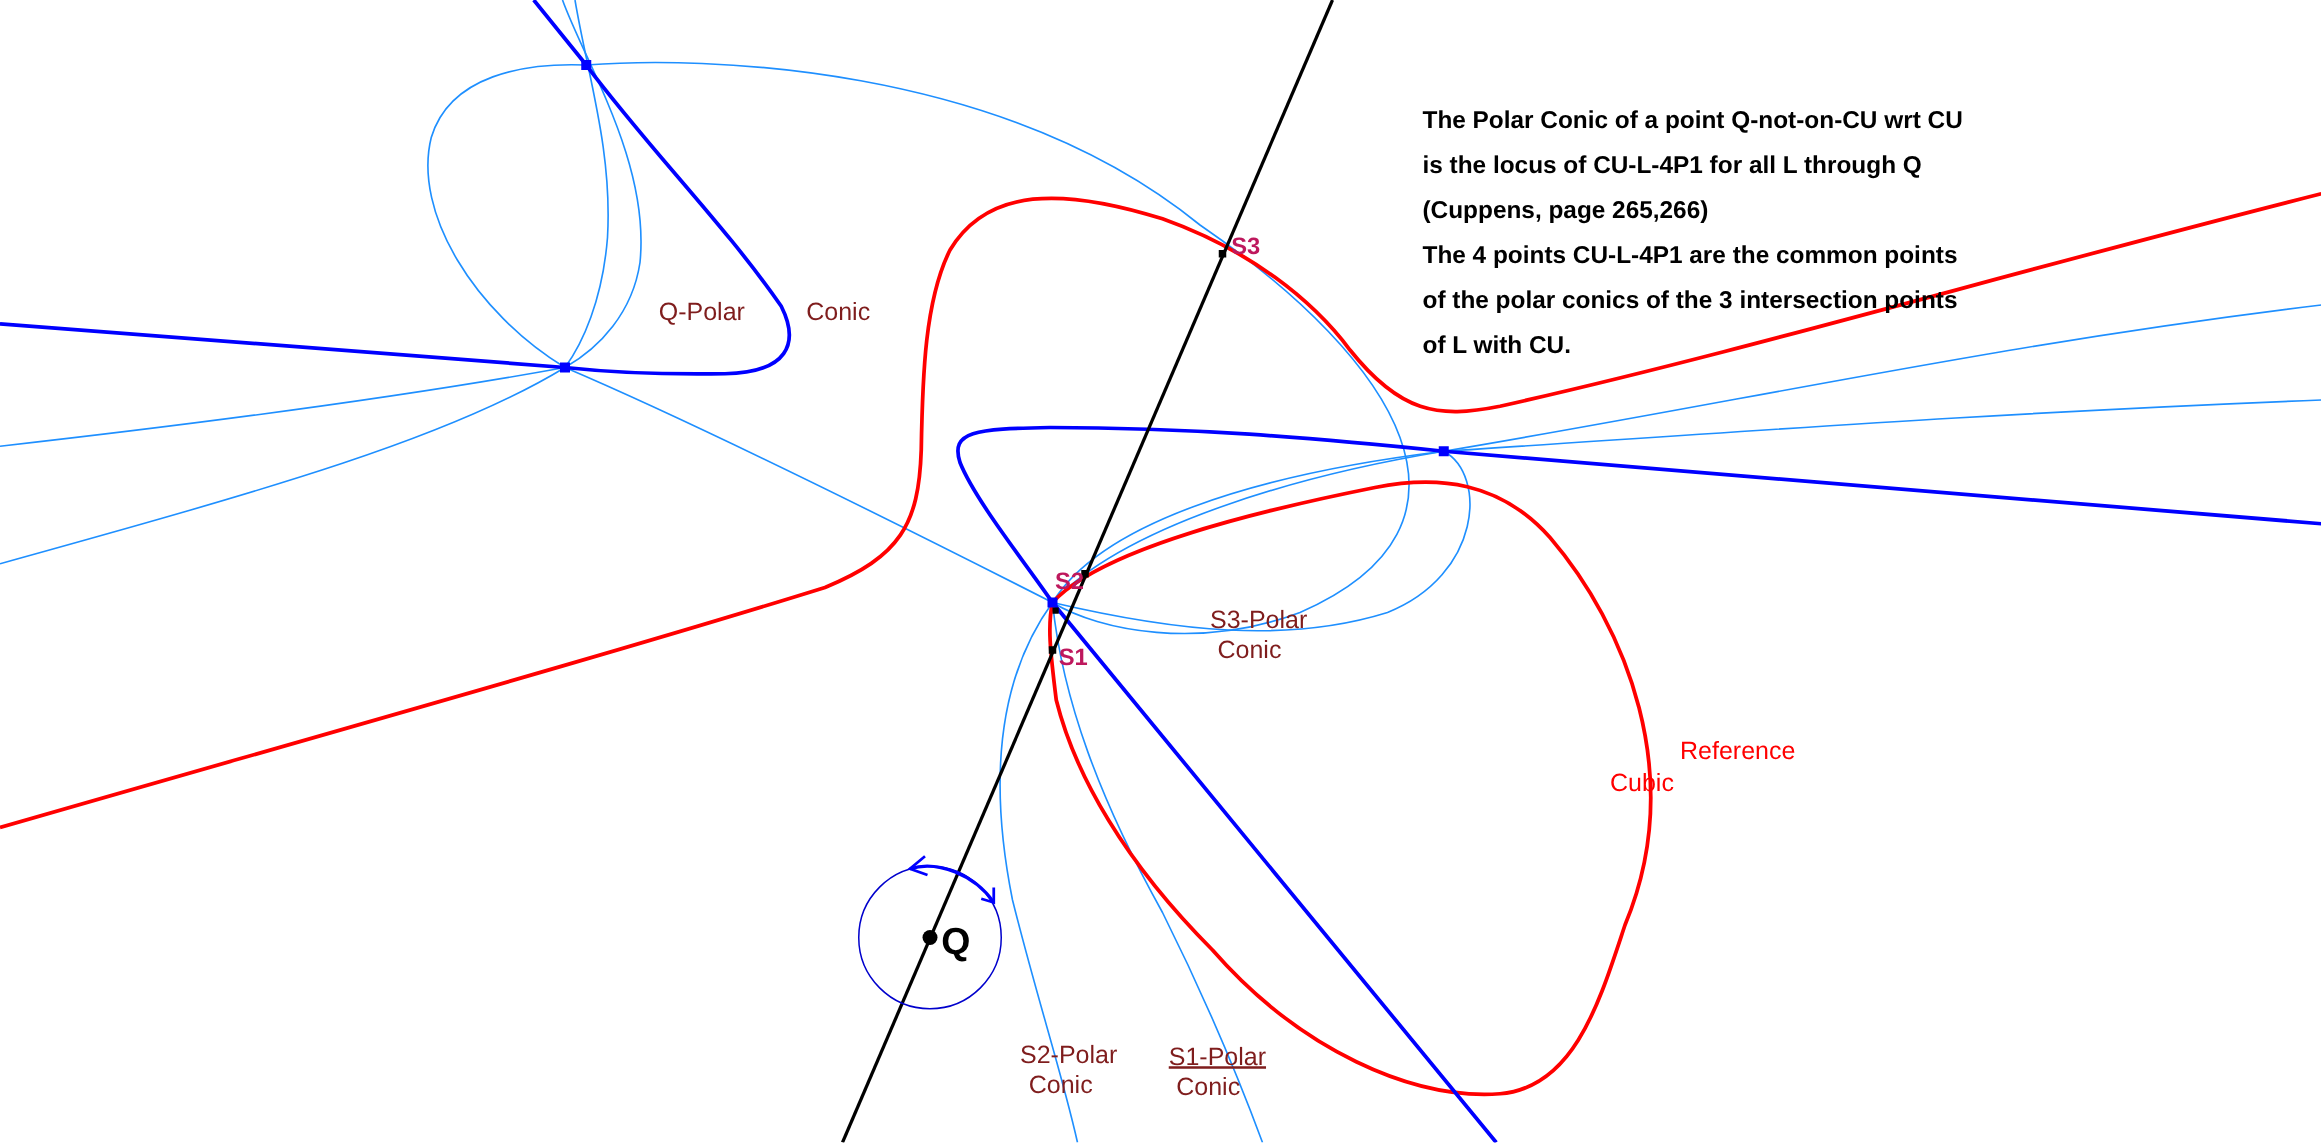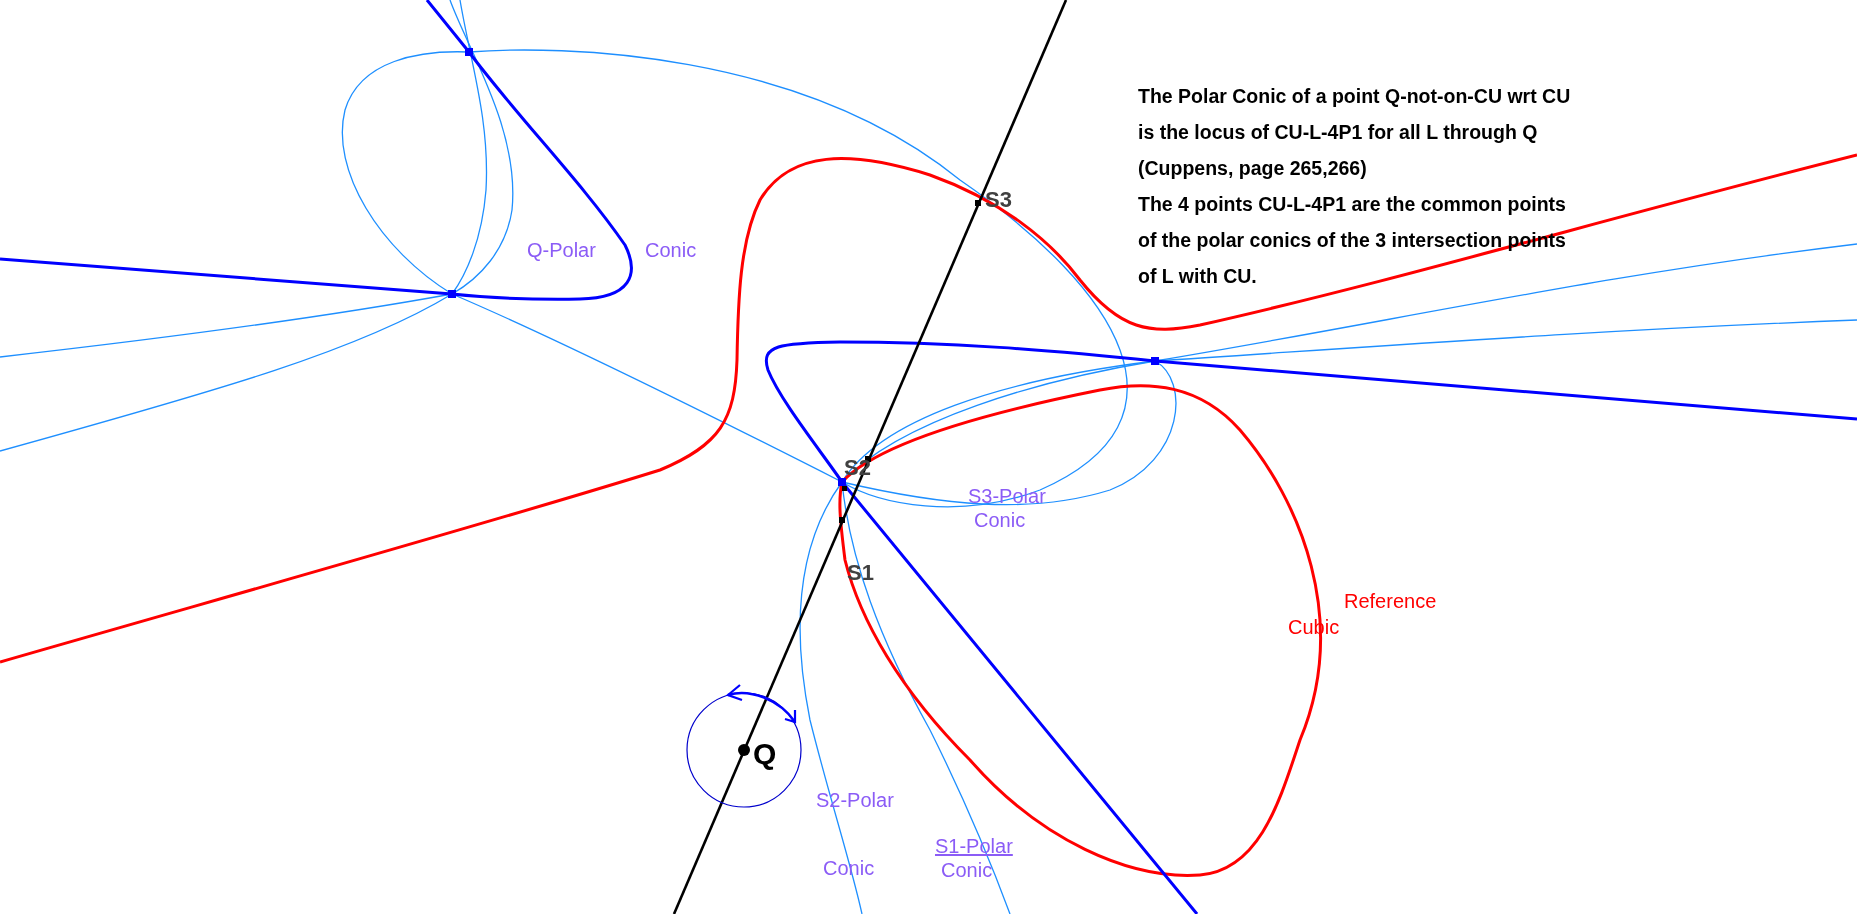--- a/index.html
+++ b/index.html
@@ -1,23 +1,23 @@
 <!DOCTYPE html>
 <html><head>
 <meta charset="utf-8">
 <style>
   html, body { margin: 0; padding: 0; background: #ffffff; }
   body { width: 1857px; height: 914px; overflow: hidden; position: relative; font-family: "Liberation Sans", sans-serif; }
   #canvas { position: absolute; left: 0; top: 0; }
   .desc { position: absolute; left: 1126px; top: 72px; font-weight: bold; font-size: 19.5px; line-height: 24px; color: #000; white-space: nowrap; }
   .desc div { margin: 12px; }
   .lbl { position: absolute; font-size: 20px; line-height: 24px; white-space: nowrap; }
-  .lbl-blue { color: #8b5cf6; }
+  .lbl-blue { color: #7f1d1d; }
   .lbl-red { color: #ff0000; }
-  .pt-lbl { position: absolute; font-weight: bold; font-size: 22px; color: #404040; }
+  .pt-lbl { position: absolute; font-weight: bold; font-size: 19px; color: #be185d; }
   .q-lbl { position: absolute; font-weight: bold; font-size: 30px; color: #000; }
 </style>
 </head>
 <body>
 
 <svg id="canvas" width="1857" height="914" viewBox="0 0 1857 914" xmlns="http://www.w3.org/2000/svg">
 
   <g fill="none" stroke="#1e8fff" stroke-width="1.3">
 
     <path d="M 469 52 C 560 45, 800 50, 960 180 C 1120 290, 1200 420, 1040 490 C 960 520, 880 505, 842 482 C 720 420, 560 340, 452 294 C 380 250, 330 170, 345 110 C 360 60, 420 50, 469 52 Z"></path>
@@ -79,25 +79,25 @@
   <div>of the polar conics of the 3 intersection points</div>
   <div>of L with CU.</div>
 </div>
 
 <div class="lbl lbl-blue" style="left:527px; top:238px;">Q-Polar</div>
 <div class="lbl lbl-blue" style="left:645px; top:238px;">Conic</div>
 
 <div class="lbl lbl-blue" style="left:968px; top:484px;">S3-Polar</div>
 <div class="lbl lbl-blue" style="left:974px; top:508px;">Conic</div>
 
-<div class="lbl lbl-blue" style="left:816px; top:788px;">S2-Polar</div>
+<div class="lbl lbl-blue" style="left:816px; top:832px;">S2-Polar</div>
 <div class="lbl lbl-blue" style="left:823px; top:856px;">Conic</div>
 
 <div class="lbl lbl-blue" style="left:935px; top:834px;text-decoration:underline;">S1-Polar</div>
 <div class="lbl lbl-blue" style="left:941px; top:858px;">Conic</div>
 
 <div class="lbl lbl-red" style="left:1344px; top:589px;">Reference</div>
 <div class="lbl lbl-red" style="left:1288px; top:615px;">Cubic</div>
 
 <div class="pt-lbl" style="left:985px; top:187px;">S3</div>
 <div class="pt-lbl" style="left:844px; top:455px;">S2</div>
-<div class="pt-lbl" style="left:847px; top:516px;margin-top:44px;">S1</div>
+<div class="pt-lbl" style="left:847px; top:516px;">S1</div>
 <div class="q-lbl" style="left:753px; top:737px;">Q</div>
 
 </body></html>

